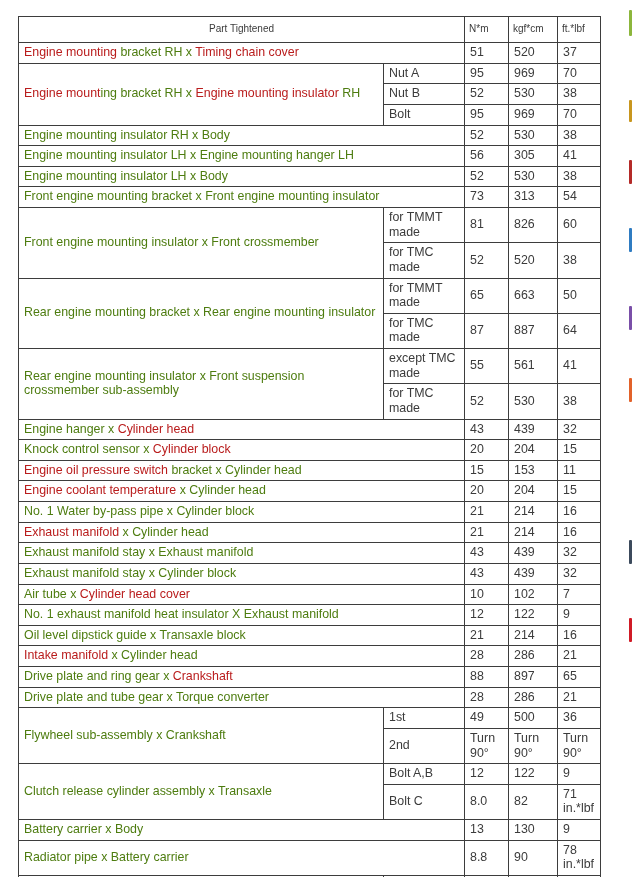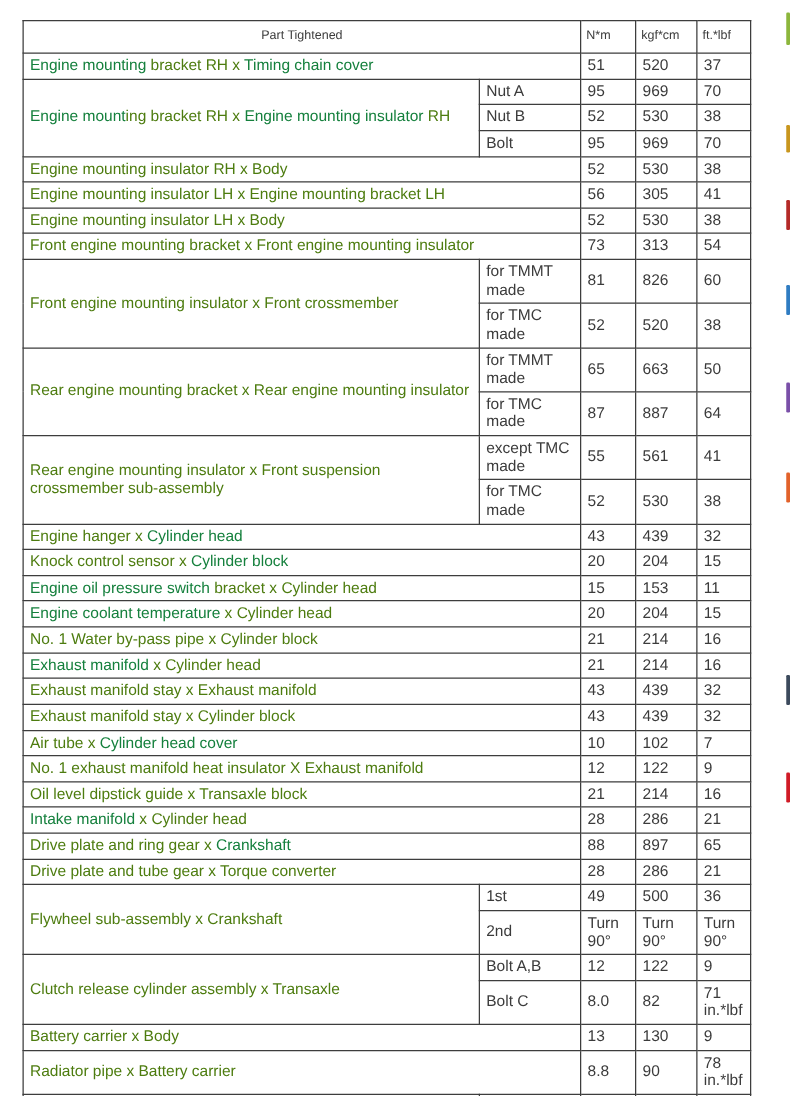--- a/index.html
+++ b/index.html
@@ -66,21 +66,21 @@
     padding-left: 5px;
   }
   table.torque td.num-cell {
     padding-left: 5px;
   }
   table.torque td.sub-cell {
     padding-left: 5px;
   }
 
   .lnk {
-    color: #15803d;
+    color: #b91c1c;
     margin-top: 42px;
   }
   .plain {
     color: #4d7c0f;
   }
 
   
   .edge-mark {
     position: absolute;
     width: 3px;
@@ -133,21 +133,21 @@
           <td class="num-cell">969</td>
           <td class="num-cell">70</td>
         </tr>
         <tr>
           <td class="part-cell" colspan="2"><span class="plain">Engine mounting insulator RH x Body</span></td>
           <td class="num-cell">52</td>
           <td class="num-cell">530</td>
           <td class="num-cell">38</td>
         </tr>
         <tr>
-          <td class="part-cell" colspan="2"><span class="plain">Engine mounting insulator LH x Engine mounting bracket LH</span></td>
+          <td class="part-cell" colspan="2"><span class="plain">Engine mounting insulator LH x Engine mounting hanger LH</span></td>
           <td class="num-cell">56</td>
           <td class="num-cell">305</td>
           <td class="num-cell">41</td>
         </tr>
         <tr>
           <td class="part-cell" colspan="2"><span class="plain">Engine mounting insulator LH x Body</span></td>
           <td class="num-cell">52</td>
           <td class="num-cell">530</td>
           <td class="num-cell">38</td>
         </tr>

